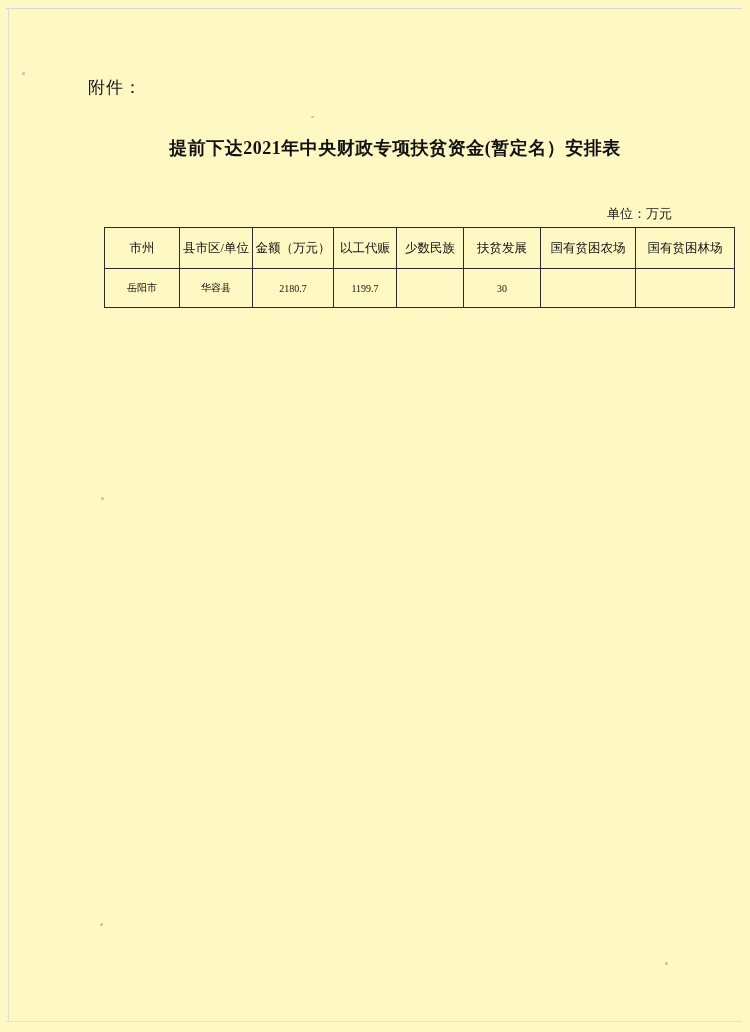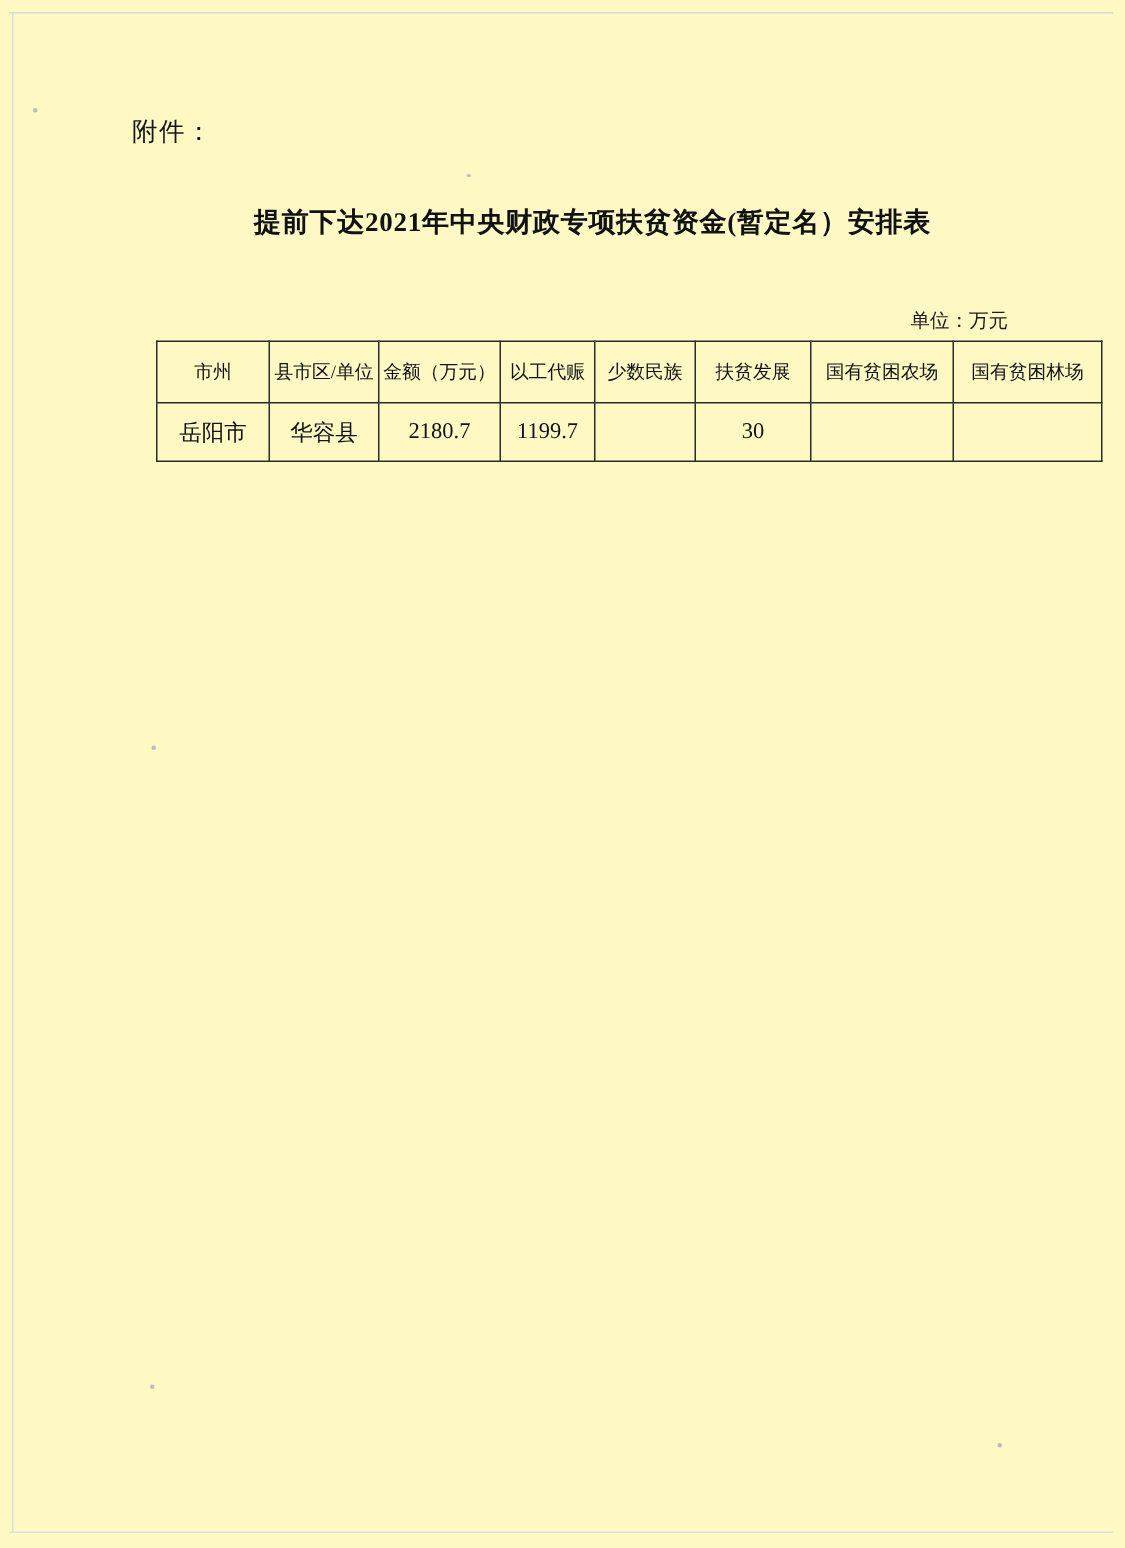--- a/index.html
+++ b/index.html
@@ -111,21 +111,21 @@
     font-weight: normal;
     color: #111111;
     padding: 0 2px;
     font-family: "Liberation Serif", "DejaVu Serif", serif;
   }
   table.fund-table thead th {
     font-size: 12.5px;
   }
   table.fund-table tbody td {
     height: 38px;
-    font-size: 15px;
+    font-size: 10px;
   }
   .col-0 { width: 70px; }
   .col-1 { width: 68px; }
   .col-2 { width: 76px; }
   .col-3 { width: 58px; }
   .col-4 { width: 62px; margin-left: 36px; }
   .col-5 { width: 72px; }
   .col-6 { width: 90px; }
   .col-7 { width: 94px; }
 

